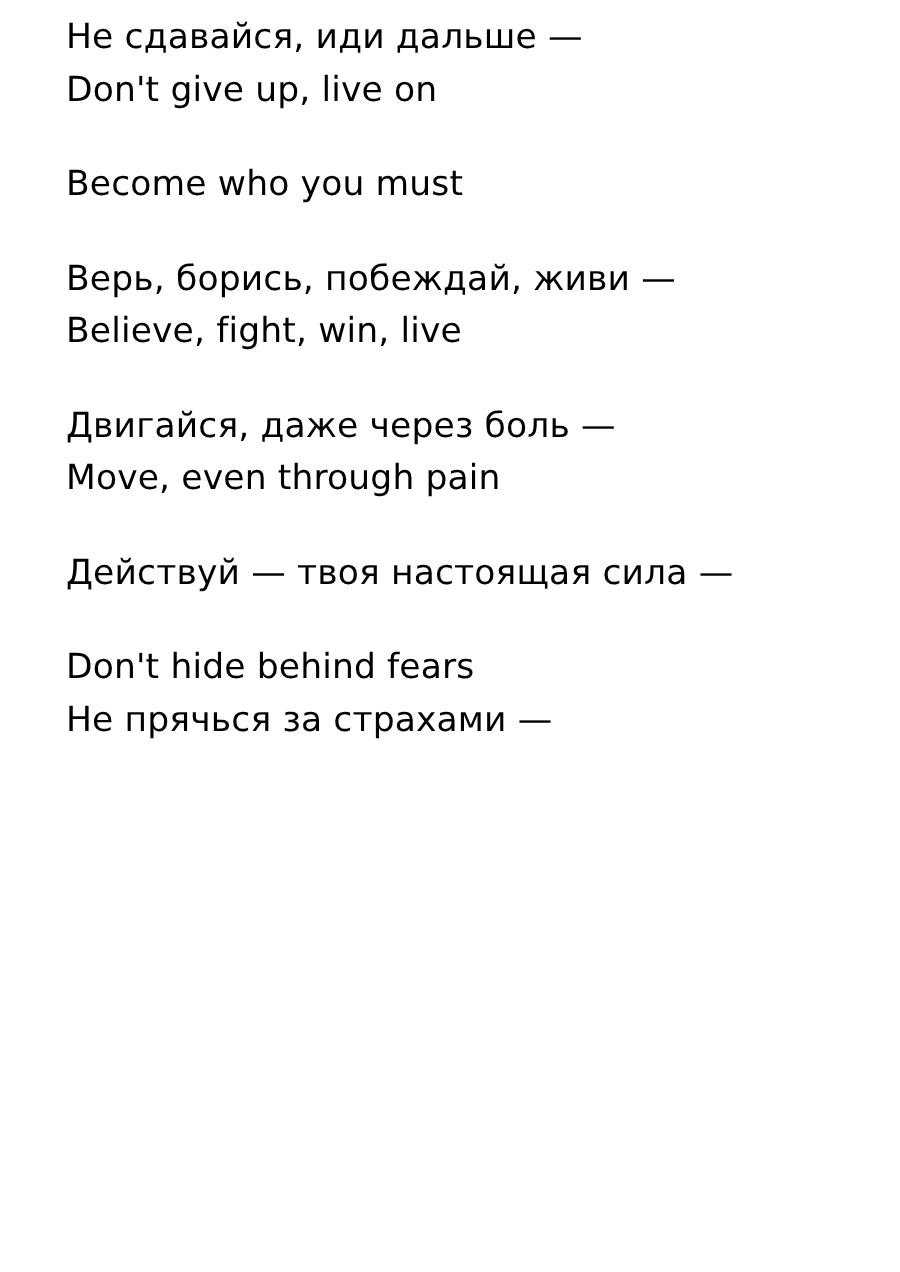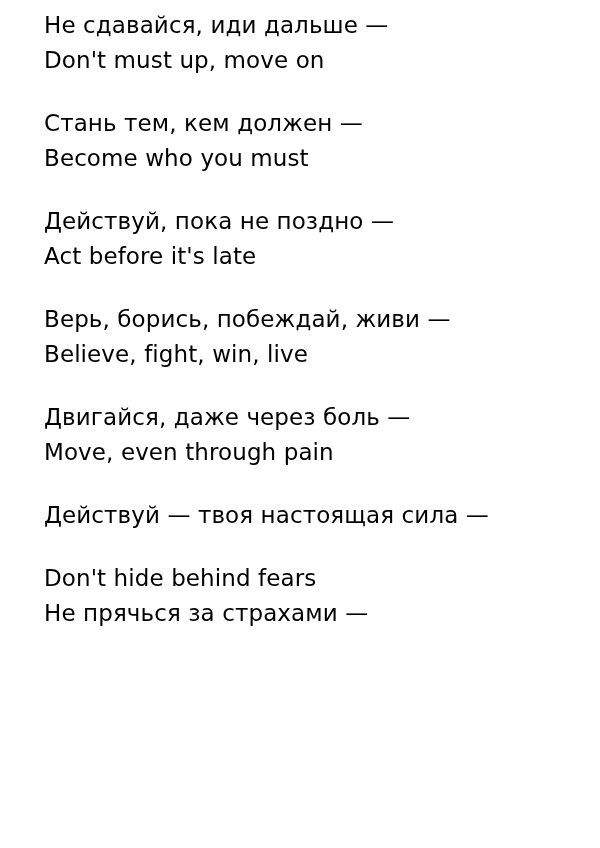--- a/index.html
+++ b/index.html
@@ -38,32 +38,27 @@
     font-family: "DejaVu Sans", sans-serif;
   }
 </style>
 </head>
 <body>
 
 <div class="page">
 
   <div class="pair">
     <div class="line line-ru">Не сдавайся, иди дальше —</div>
-    <div class="line line-en">Don't must up, move on</div>
+    <div class="line line-en">Don't give up, live on</div>
   </div>
 
   <div class="pair">
-    <div class="line line-ru">Стань тем, кем должен —</div>
     <div class="line line-en">Become who you must</div>
   </div>
 
-  <div class="pair">
-    <div class="line line-ru">Действуй, пока не поздно —</div>
-    <div class="line line-en">Act before it's late</div>
-  </div>
 
   <div class="pair">
     <div class="line line-ru">Верь, борись, побеждай, живи —</div>
     <div class="line line-en">Believe, fight, win, live</div>
   </div>
 
 
   <div class="pair">
     <div class="line line-ru">Двигайся, даже через боль —</div>
     <div class="line line-en">Move, even through pain</div>

